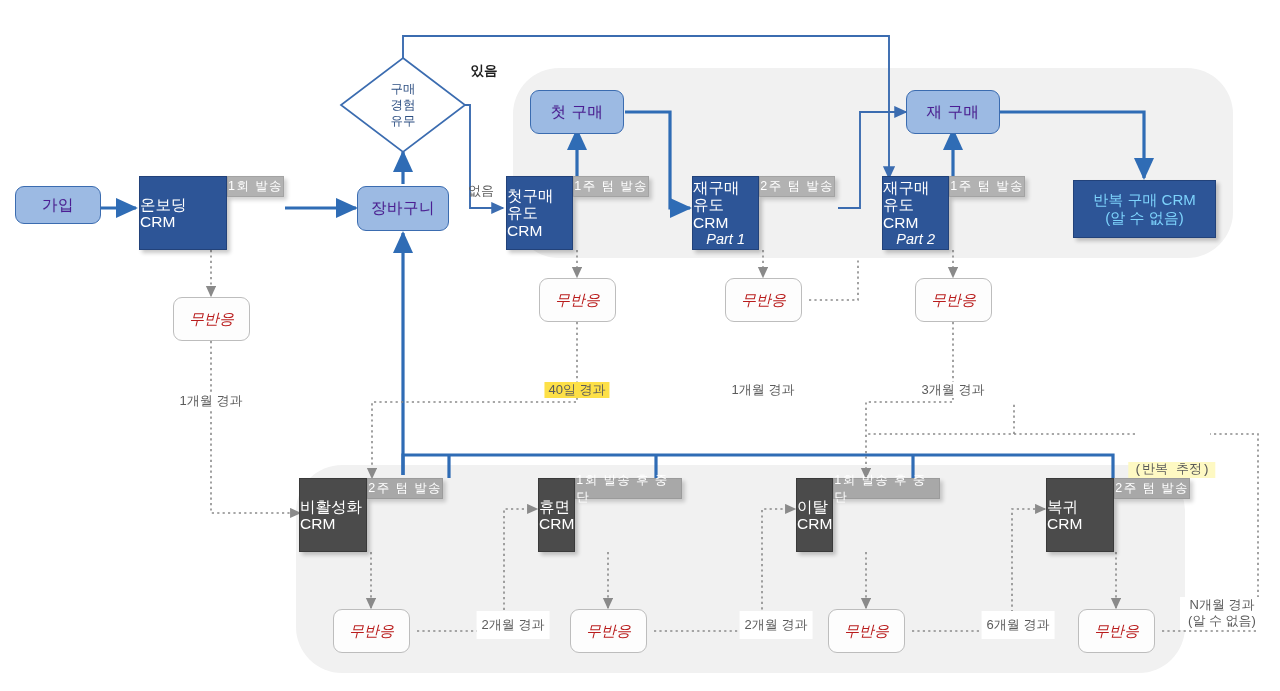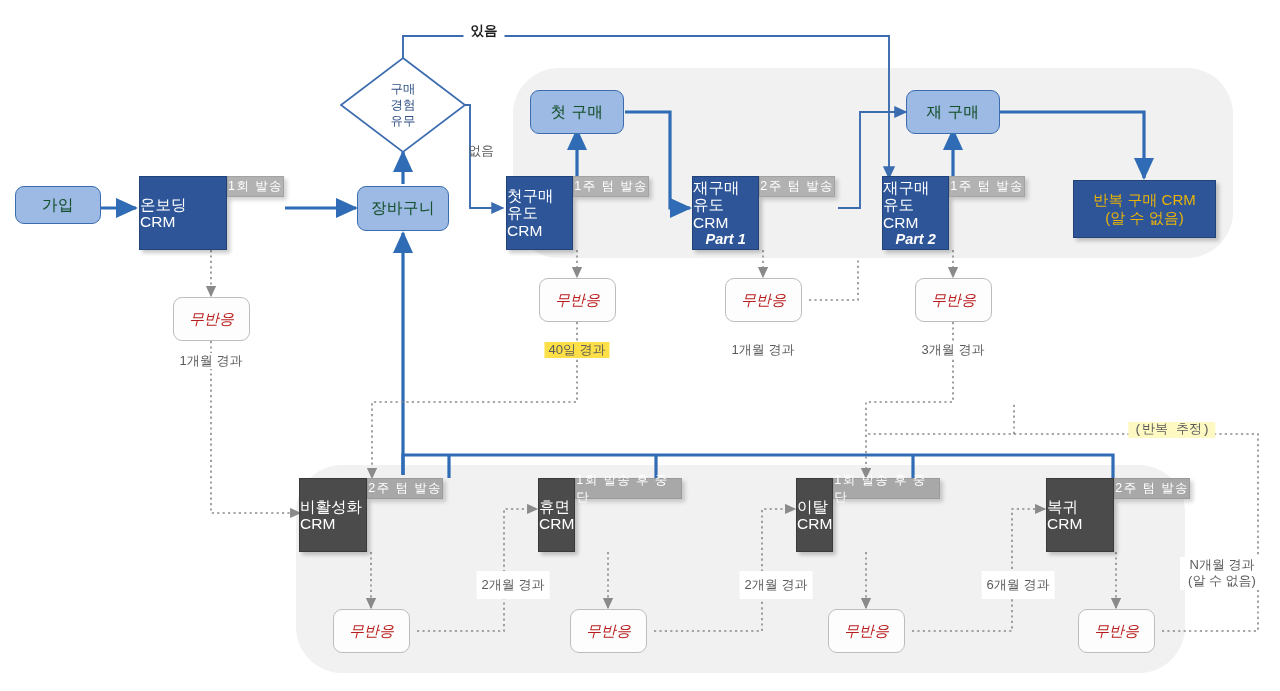--- a/index.html
+++ b/index.html
@@ -26,40 +26,40 @@
   }
 
   
   .node{position:absolute;box-sizing:border-box;}
 
   
   .pill{
     background:#9cbae3;
     border:1.6px solid #3b6cb0;
     border-radius:9px;
-    color:#14532d;
+    color:#4c1d95;
     display:flex;align-items:center;justify-content:center;
     font-size:15.5px;
     letter-spacing:.5px;
     text-shadow:0 0 1px rgba(0,0,0,.18);
   }
 
   
   .card{display:flex;flex-direction:row;}
   .card .title{
     flex:1;
     display:flex;flex-direction:column;
     align-items:center;justify-content:center;
     color:#ffffff;
     font-size:15.5px;
     line-height:1.12;
     box-sizing:border-box;
     box-shadow:3px 3px 4px rgba(0,0,0,.22);
   }
-  .card .title .sub{font-style:italic;font-size:14.5px;font-weight:700;}
+  .card .title .sub{font-style:italic;font-size:14.5px;font-weight:400;}
   .card .band{
     height:21px;
     display:flex;align-items:center;justify-content:center;
     color:#ffffff;
     font-size:12.5px;
     letter-spacing:1.4px;
     box-sizing:border-box;
     box-shadow:3px 3px 4px rgba(0,0,0,.18);
   }
   .card.blue  .title{background:#2d5597;border:1px solid #22427a;}
@@ -82,21 +82,21 @@
   .txt{
     position:absolute;
     color:#5b5b5b;
     font-size:13px;
     white-space:pre;
     line-height:1.25;
     text-align:center;
   }
   .txt.bold{color:#1f1f1f;font-weight:bold;font-size:13.5px;}
   .txt.boxed{background:#ffffff;padding:6px 5px;}
-  .txt.center{transform:translateX(-50%);}
+  .txt.center{transform:translateX(-50%);margin-top:40px;}
 </style>
 </head>
 <body>
 
 <div id="stage">
 
   <div id="groups">
     <div class="group-box" style="left:513px;top:68px;width:720px;height:190px;"></div>
     <div class="group-box" style="left:296px;top:465px;width:889px;height:208px;"></div>
   </div>
@@ -230,21 +230,21 @@
       <div class="title">
         <span>재구매 유도 CRM</span>
         <span class="sub">Part 2</span>
       </div>
       <div class="band">1주 텀 발송</div>
     </div>
 
     <div class="node" style="left:1073px;top:180px;width:143px;height:58px;background:#2d5597;
                 border:1px solid #22427a;box-shadow:3px 3px 4px rgba(0,0,0,.22);
                 display:flex;flex-direction:column;align-items:center;justify-content:center;
-                color:#eab308;font-size:15px;line-height:1.2;box-sizing:border-box;">
+                color:#7dd3fc;font-size:15px;line-height:1.2;box-sizing:border-box;">
       <span>반복 구매 CRM</span>
       <span>(알 수 없음)</span>
     </div>
 
     <div class="node card dark" style="left:299px;top:478px;width:144px;height:74px;">
       <div class="title">
         <span>비활성화 CRM</span>
       </div>
       <div class="band">2주 텀 발송</div>
     </div>

